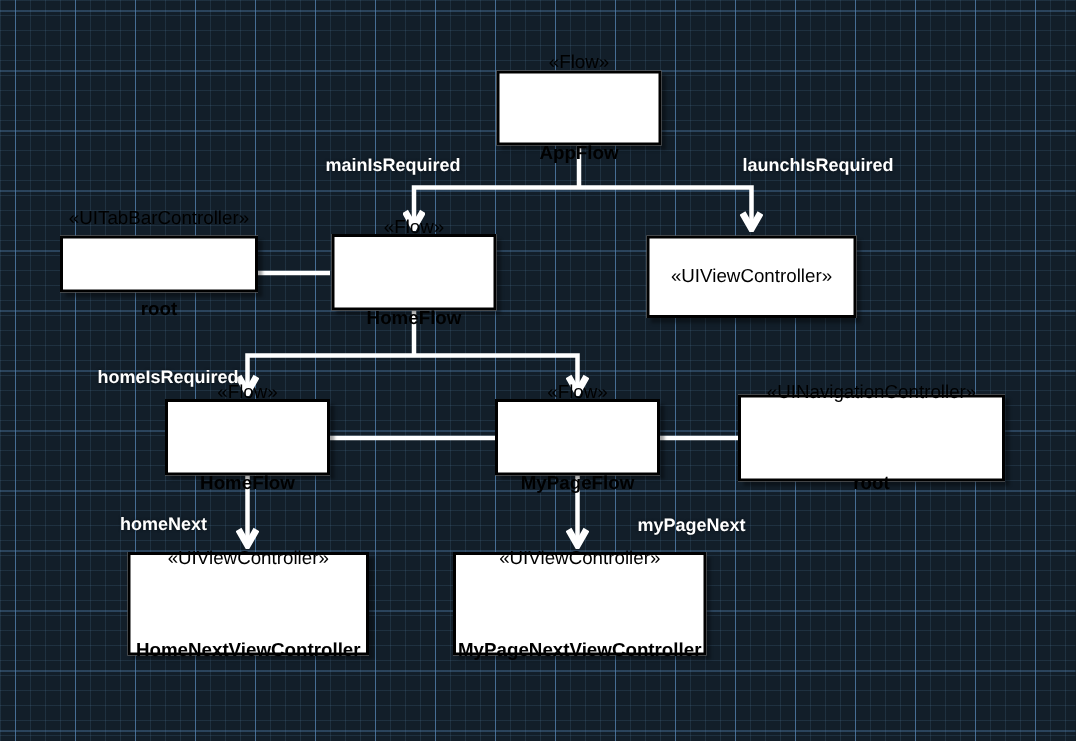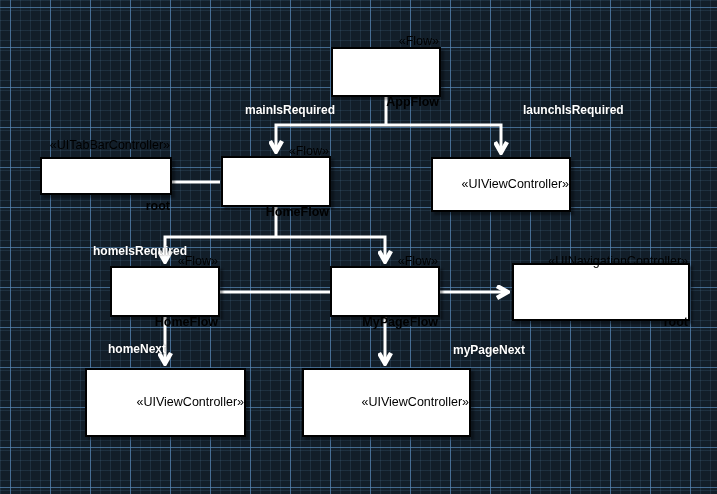--- a/index.html
+++ b/index.html
@@ -19,32 +19,31 @@
     background-size:40px 40px,40px 40px,10px 10px,10px 10px;
     background-position:10px 0,0 7px,0 0,0 0;
   }
   svg.edges{position:absolute;left:0;top:0;width:717px;height:494px;}
   svg.edges path{fill:none;stroke:#ffffff;stroke-width:3;}
   .node{
     position:absolute;
     background:#ffffff;
     border:2px solid #000000;
     box-sizing:border-box;
-    display:flex;flex-direction:column;align-items:flex-end;justify-content:center;
+    display:flex;flex-direction:column;align-items:center;justify-content:center;
     box-shadow:3px 3px 2px rgba(0,0,0,0.35);
     color:#000;text-align:center;line-height:1.35;white-space:nowrap;gap:44px;
   }
   .node .stereo{font-size:12.5px;font-weight:400;}
   .node .nname{font-size:12.5px;font-weight:700;}
   .elabel{
     position:absolute;
     color:#ffffff;font-size:12px;font-weight:700;
     text-shadow:0 0 2px rgba(0,0,0,0.6);
     white-space:nowrap;
-    margin-left:28px;
   }
 </style>
 </head>
 <body>
 
 <div class="canvas">
 
   <svg class="edges">
     <defs>
       <marker id="arrow" viewBox="0 0 10 10" refX="7.5" refY="5" markerWidth="5" markerHeight="5" orient="auto">
@@ -93,31 +92,33 @@
   <div class="node" style="left:110px;top:266px;width:110px;height:51px">
     <div class="stereo">«Flow»</div>
     <div class="nname">HomeFlow</div>
   </div>
 
   <div class="node" style="left:330px;top:266px;width:110px;height:51px">
     <div class="stereo">«Flow»</div>
     <div class="nname">MyPageFlow</div>
   </div>
 
-  <div class="node" style="left:512px;top:263px;width:178px;height:58px">
+  <div class="node" style="left:492px;top:263px;width:178px;height:58px">
     <div class="stereo">«UINavigationController»</div>
     <div class="nname">root</div>
   </div>
 
   <div class="node" style="left:85px;top:368px;width:161px;height:69px">
     <div class="stereo">«UIViewController»</div>
+    <div class="nname">HomeNextViewController</div>
   </div>
 
   <div class="node" style="left:302px;top:368px;width:169px;height:69px">
     <div class="stereo">«UIViewController»</div>
+    <div class="nname">MyPageNextViewController</div>
   </div>
 
   <div class="elabel" style="left:217px;top:103px">mainIsRequired</div>
   <div class="elabel" style="left:495px;top:103px">launchIsRequired</div>
   <div class="elabel" style="left:65px;top:244px">homeIsRequired</div>
   <div class="elabel" style="left:80px;top:342px">homeNext</div>
   <div class="elabel" style="left:425px;top:343px">myPageNext</div>
 
 </div>
 

